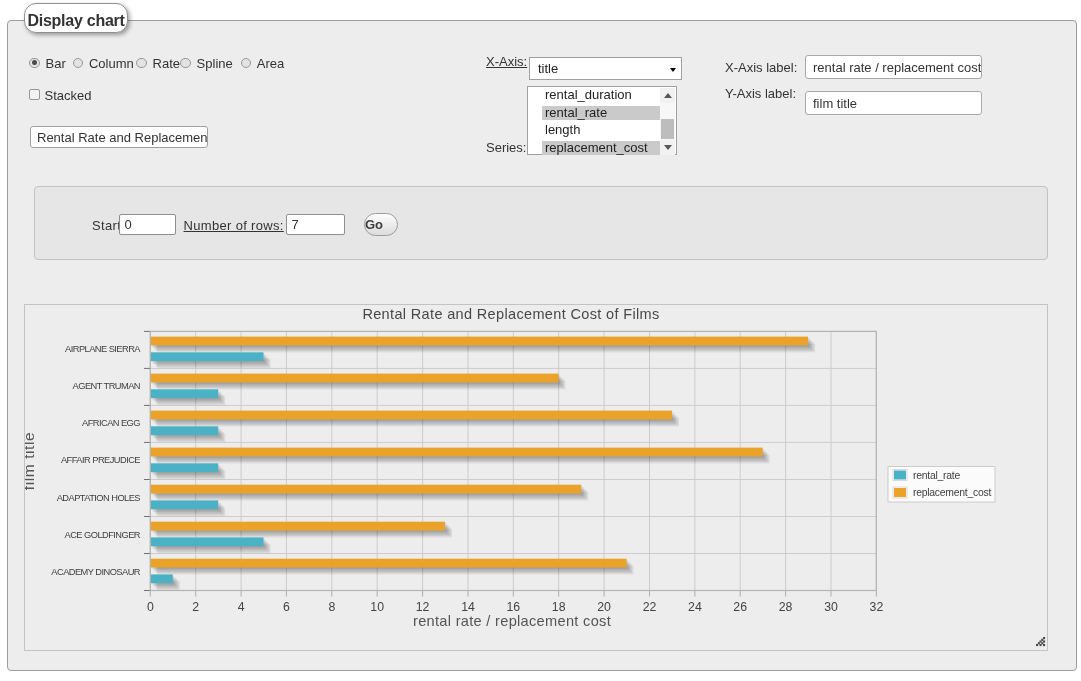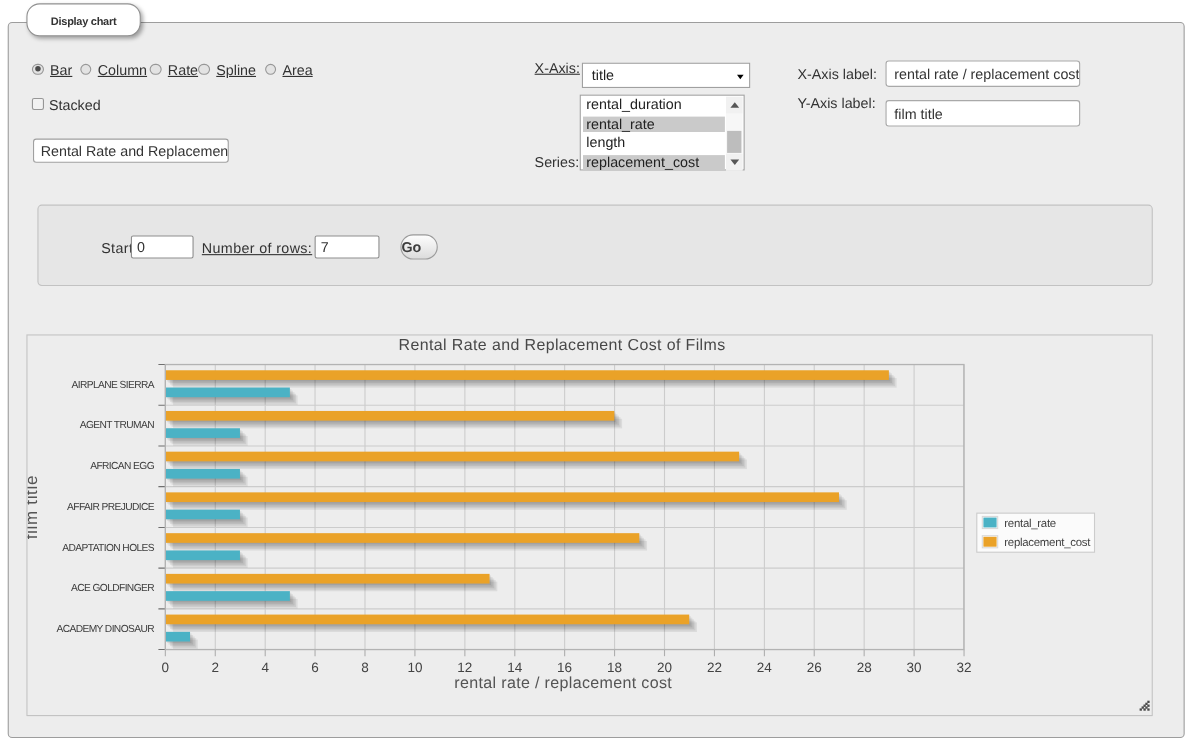--- a/index.html
+++ b/index.html
@@ -4,43 +4,43 @@
 <style>
 * { margin:0; padding:0; box-sizing:border-box; }
 html,body { width:1081px; height:681px; background:#ffffff;
   font-family:"Liberation Sans", sans-serif; }
 #page { position:relative; width:1081px; height:681px; overflow:hidden; }
 .abs { position:absolute; }
 #fieldset { left:7px; top:20px; width:1070px; height:651px;
   background:#ededed; border:1px solid #9d9d9d; border-radius:4px; }
 #legendbox { left:24px; top:3px; width:104px; height:30px; background:#ffffff;
   border:1px solid #919191; border-radius:12px; box-shadow:2px 2px 4px rgba(0,0,0,0.35);
-  font-weight:bold; font-size:10px; letter-spacing:-0.25px; color:#333; text-align:center; line-height:33px; }
+  font-weight:bold; font-size:16px; letter-spacing:-0.25px; color:#333; text-align:center; line-height:33px; }
 .radio { position:absolute; top:57.7px; width:10.5px; height:10.5px; border-radius:50%;
   background:#e3e3e3; border:1px solid #979797; }
 .rdot { position:absolute; left:1.75px; top:1.75px; width:5px; height:5px; border-radius:50%; background:#4b4b4b; }
-.rlab { position:absolute; top:57px; font-size:13px; line-height:13px; color:#333;text-decoration:underline; }
+.rlab { position:absolute; top:57px; font-size:13px; line-height:13px; color:#333; }
 #cb { left:28.5px; top:89px; width:11px; height:11px; background:#f2f2f2; border:1px solid #979797; border-radius:2px; }
 #cblab { left:44.5px; top:88.5px; font-size:13px; line-height:13px; color:#333; }
 .tinput { background:#fff; border:1px solid #a9a9a9; font-size:13px; color:#333;
   white-space:nowrap; overflow:hidden; }
 #titleinput { left:30px; top:126px; width:178px; height:22px; line-height:21px;
   padding-left:6px; border-radius:3px; border-color:#a0a0a0; }
 .flab { font-size:13px; line-height:13px; color:#333; }
 #xaxislab { left:486px; top:55px;text-decoration:underline; }
 #serieslab { left:486px; top:141px; }
 #xalab { left:725px; top:61px; }
 #yalab { left:725px; top:87px; }
 #select { left:529px; top:57px; width:153px; height:23px; background:#fff;
   border:1px solid #a0a0a0; font-size:13px; color:#222; line-height:21px; }
 #select .txt { position:absolute; left:8px; top:0; }
 #select .arr { position:absolute; right:5.5px; top:9.5px; width:0; height:0;
   border-left:3.5px solid transparent; border-right:3.5px solid transparent; border-top:4.5px solid #000; }
 #mlist { left:527px; top:86px; width:150px; height:69px; background:#fff; border:1px solid #a0a0a0; }
-.mrow { position:absolute; left:2px; width:129px; height:14.7px; font-size:13px;
+.mrow { position:absolute; left:14px; width:129px; height:14.7px; font-size:13px;
   color:#222; padding-left:3px; line-height:14.2px; white-space:nowrap; }
 .msel { background:#cacaca; }
 #sbar { position:absolute; right:1px; top:1px; width:15px; height:67px; background:#f7f7f7; }
 .sbtn { position:absolute; left:0; width:15px; height:15px; background:#f1f1f1; }
 .sarr { position:absolute; left:3.5px; width:0; height:0; border-left:4px solid transparent; border-right:4px solid transparent; }
 #sthumb { position:absolute; left:1px; top:31px; width:13px; height:20px; background:#bdbdbd; }
 #xinput { left:805px; top:54.5px; width:177px; height:24px; line-height:23px; padding-left:7px; border-radius:3px; }
 #yinput { left:805px; top:91px; width:177px; height:24px; line-height:23px; padding-left:7px; border-radius:3px; }
 #panel { left:34px; top:186px; width:1014px; height:74px; background:#e6e6e6;
   border:1px solid #c2c2c2; border-radius:4px; }

